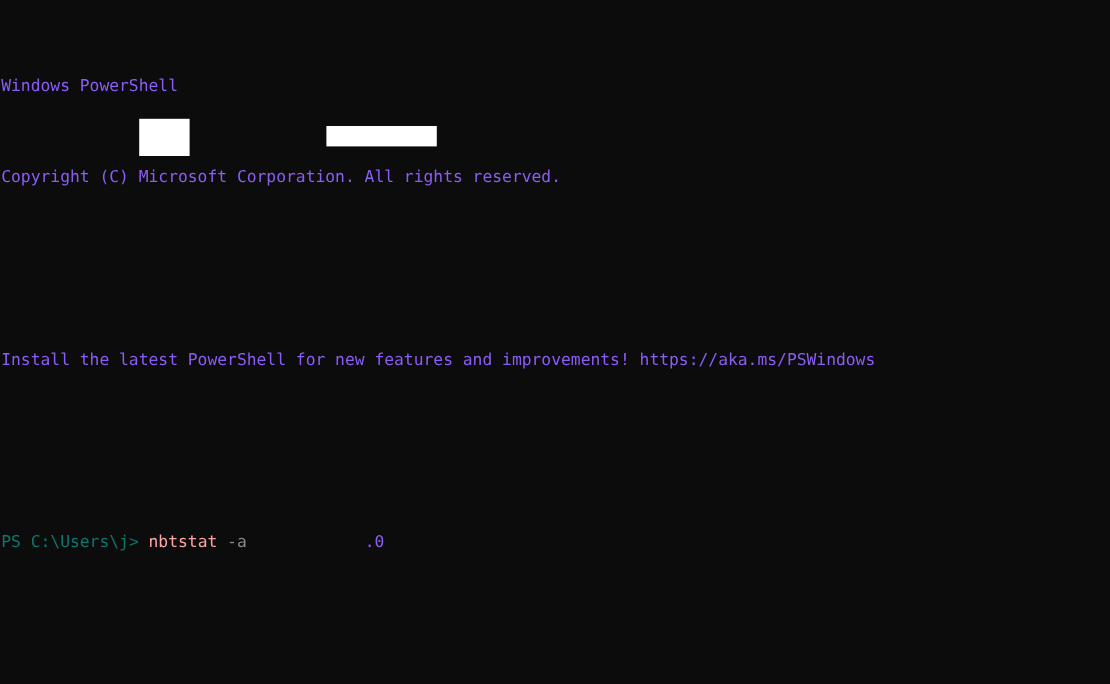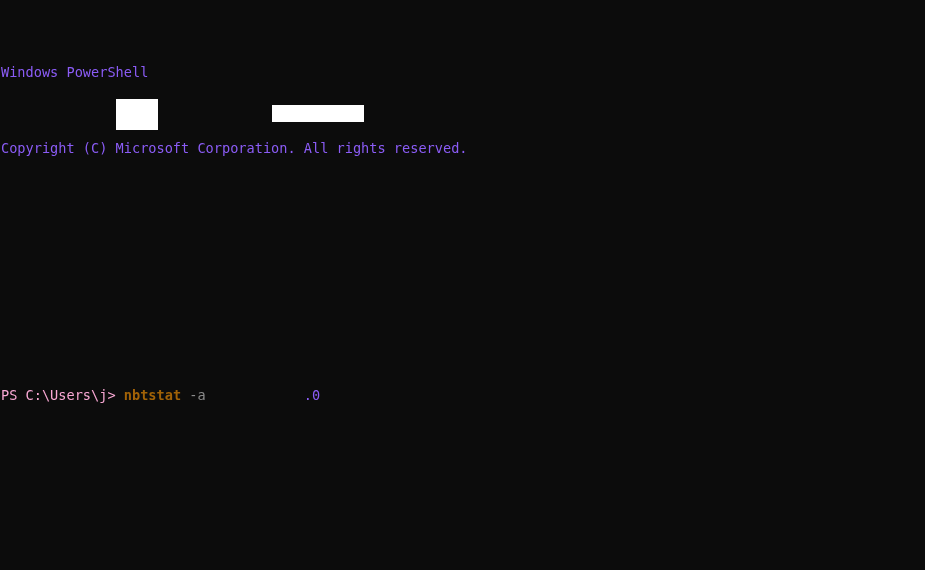--- a/index.html
+++ b/index.html
@@ -33,23 +33,23 @@
     display: block;
   }
   .blank {
     height: 19px;
     display: block;
   }
   .seg {
     white-space: pre;
   }
   .c-default { color: #8b5cf6; }
-  .c-cmd     { color: #a16207; font-weight: bold; }
+  .c-cmd     { color: #fca5a5; }
   .c-param   { color: #8a8a8a; }
-  .c-prompt  { color: #f9a8d4; }
+  .c-prompt  { color: #0f766e; }
 
   
   .redact {
     position: absolute;
     background: #ffffff;
   }
   #redact-user {
     left: 116px;
     top: 99px;
     width: 42px;
@@ -66,20 +66,21 @@
 <body>
 
 <div id="terminal">
 
   <span class="line c-default">Windows PowerShell</span>
 
   <span class="line c-default">Copyright (C) Microsoft Corporation. All rights reserved.</span>
 
   <span class="blank"></span>
 
+  <span class="line c-default">Install the latest PowerShell for new features and improvements! https://aka.ms/PSWindows</span>
 
   <span class="blank"></span>
 
   <span class="line"><span class="seg c-prompt">PS C:\Users\j</span><span class="seg c-prompt"></span><span class="seg c-prompt">&gt; </span><span class="seg c-cmd">nbtstat</span><span class="seg c-param"> </span><span class="seg c-param">-a</span><span class="seg c-default">            </span><span class="seg c-default"></span><span class="seg c-default">.0</span></span>
 
   <span class="blank"></span>
 
   
   
   

